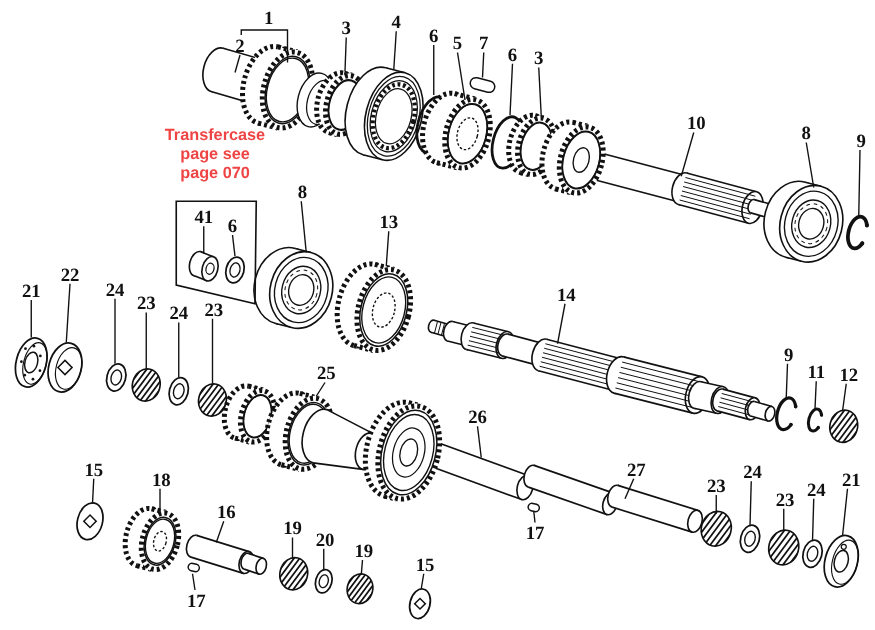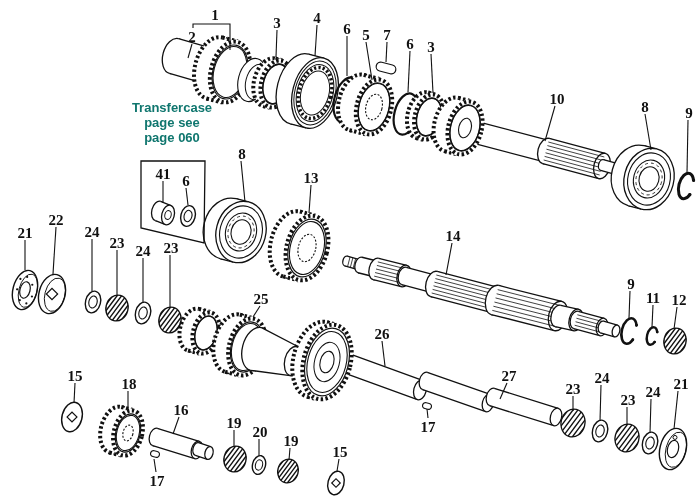--- a/index.html
+++ b/index.html
@@ -1,21 +1,21 @@
 <!DOCTYPE html>
 <html><head>
 <meta charset="utf-8">
 <style>
   html,body{margin:0;padding:0;background:#fff;}
   .stage{position:relative;width:700px;height:504px;background:#fff;overflow:hidden;
          font-family:"Liberation Sans",sans-serif;}
   .stage svg{position:absolute;left:0;top:0;}
   .note{position:absolute;left:115px;top:100px;width:114px;text-align:center;
         font-family:"Liberation Sans",sans-serif;font-weight:bold;
-        font-size:13px;line-height:15px;color:#0f766e;}
+        font-size:13px;line-height:15px;color:#ef4444;}
   .callout-text{font-family:"Liberation Serif","DejaVu Serif",serif;font-weight:bold;}
 </style>
 </head>
 <body>
 
 <div class="stage">
   <svg id="diagram" width="700" height="504" viewBox="0 0 700 504">
     <defs id="defs">
         <clipPath id="hc0">
           <ellipse cx="0" cy="0" rx="11.049999999999999" ry="13"></ellipse>
@@ -486,15 +486,15 @@
         <text x="260" y="436.5" text-anchor="middle" font-size="15" fill="#111111" class="callout-text">20</text>
         <polyline points="290,448 289,460" fill="none" stroke="#111111" stroke-width="1.1"></polyline>
         <text x="291" y="445.5" text-anchor="middle" font-size="15" fill="#111111" class="callout-text">19</text>
         <polyline points="339,459 337,471" fill="none" stroke="#111111" stroke-width="1.1"></polyline>
         <text x="340" y="456.5" text-anchor="middle" font-size="15" fill="#111111" class="callout-text">15</text>
       </g>
   </svg>
   <div class="note">
     <div>Transfercase</div>
     <div>page see</div>
-    <div>page 060</div>
+    <div>page 070</div>
   </div>
 </div>
 
 </body></html>

